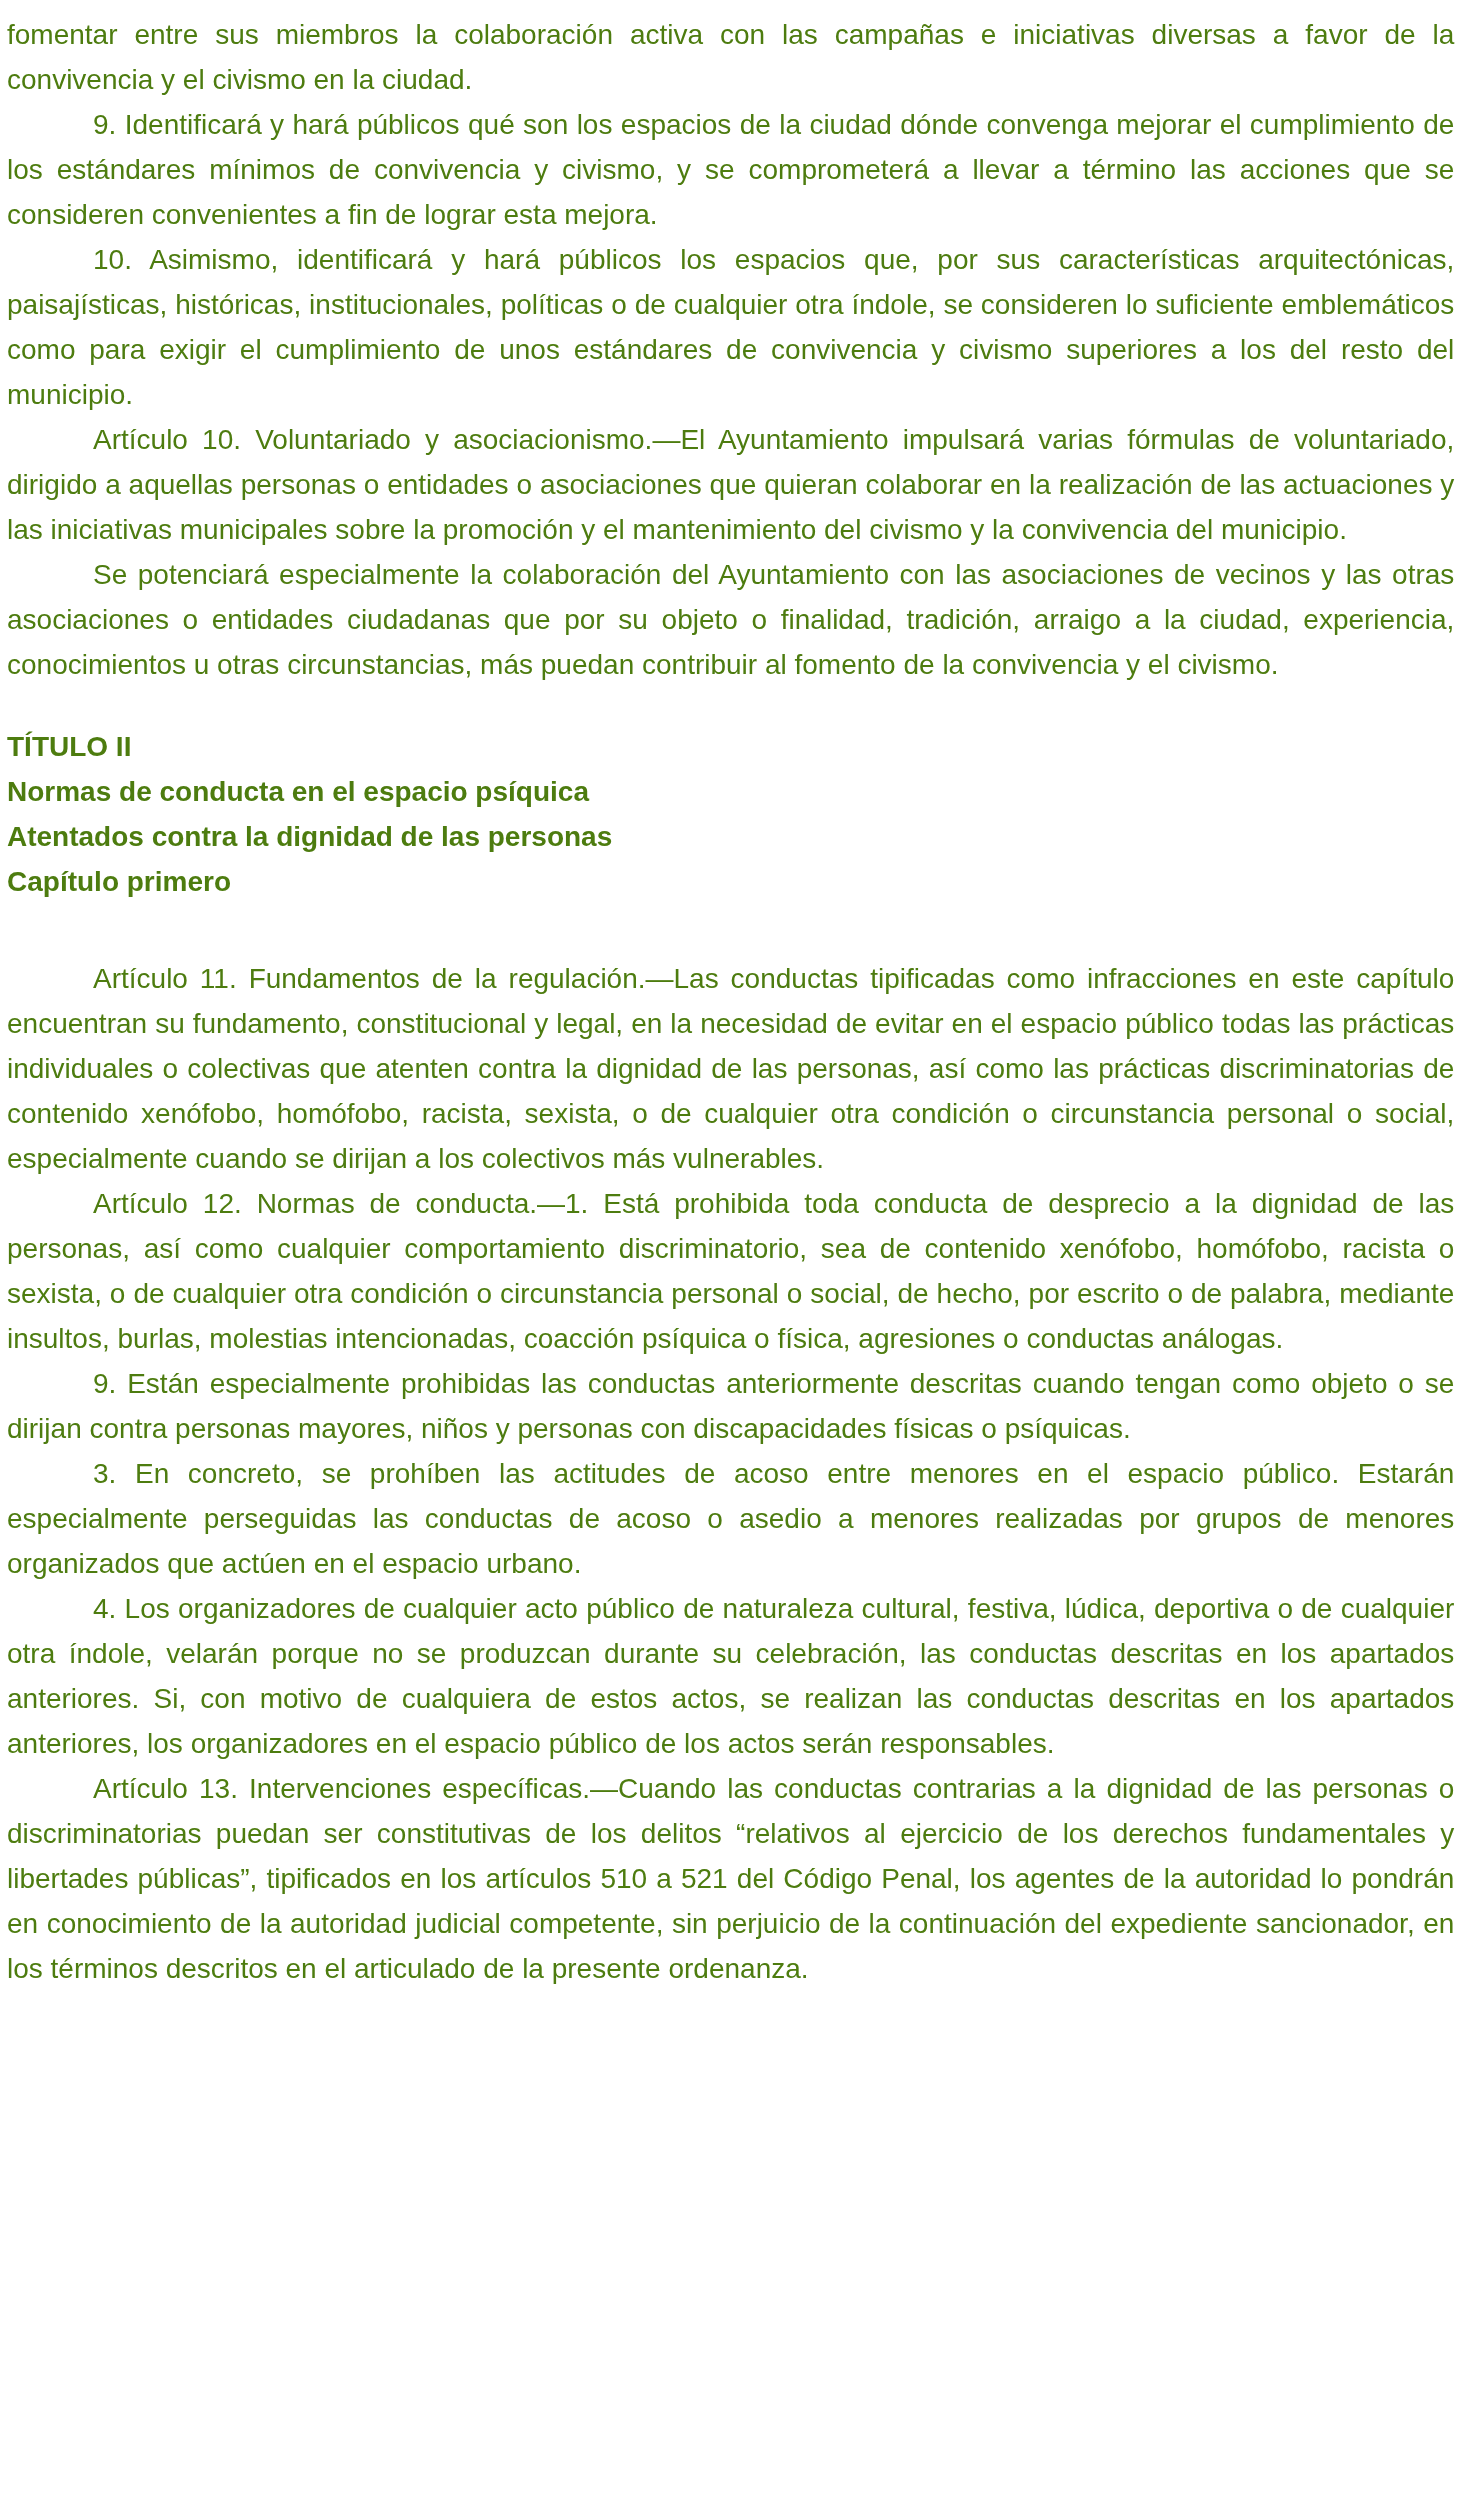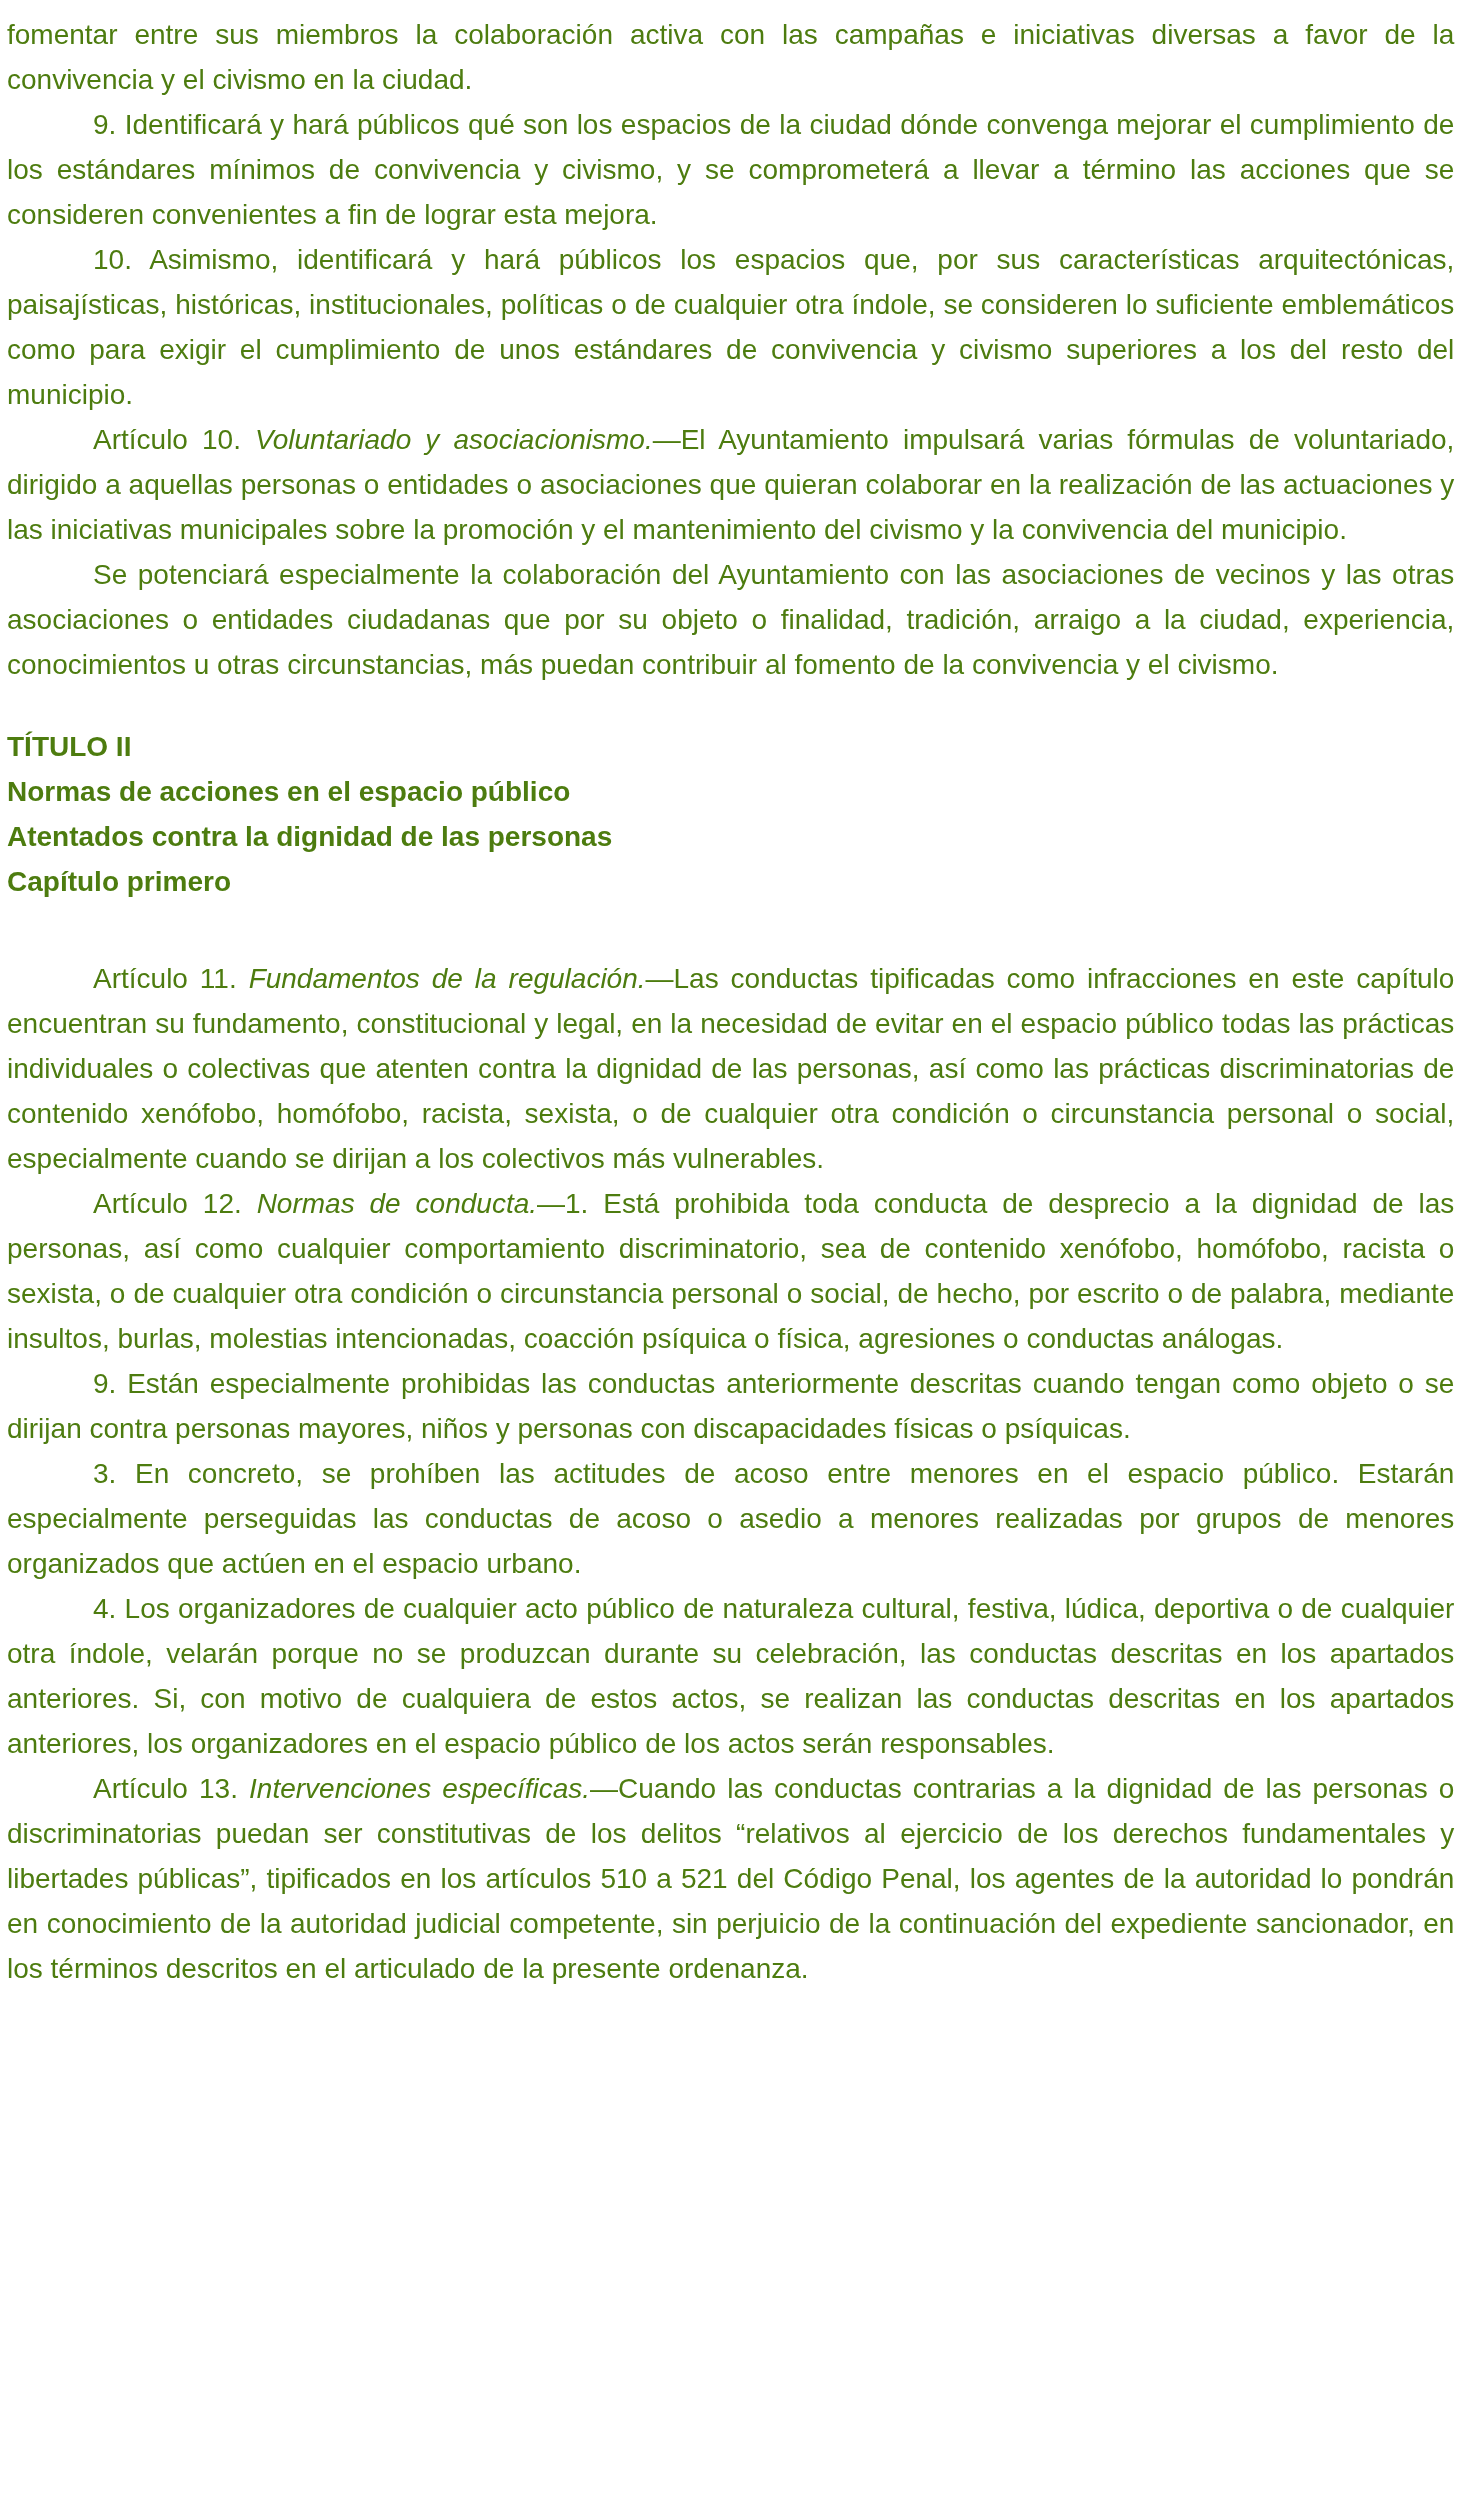--- a/index.html
+++ b/index.html
@@ -28,39 +28,38 @@
   .para.indent {
     text-indent: 86px;
   }
   .heading {
     margin: 0;
     font-weight: 700;
     font-size: 28px;
     line-height: 45px;
   }
   .italic {
-    font-style: italic;
   }
   .spacer {
     width: 100%;
   }
 </style>
 </head>
 <body>
 
 <main class="page">
   <article class="doc" id="doc">
       <p class="para"><span>fomentar entre sus miembros la colaboración activa con las campañas e iniciativas diversas a favor de la convivencia y el civismo en la ciudad.</span></p>
       <p class="para indent"><span>9. Identificará y hará públicos qué son los espacios de la ciudad dónde convenga mejorar el cumplimiento de los estándares mínimos de convivencia y civismo, y se comprometerá a llevar a término las acciones que se consideren convenientes a fin de lograr esta mejora.</span></p>
       <p class="para indent"><span>10. Asimismo, identificará y hará públicos los espacios que, por sus características arquitectónicas, paisajísticas, históricas, institucionales, políticas o de cualquier otra índole, se consideren lo suficiente emblemáticos como para exigir el cumplimiento de unos estándares de convivencia y civismo superiores a los del resto del municipio.</span></p>
       <p class="para indent"><span>Artículo 10. </span><span class="italic">Voluntariado y asociacionismo.</span><span>—El Ayuntamiento impulsará varias fórmulas de voluntariado, dirigido a aquellas personas o entidades o asociaciones que quieran colaborar en la realización de las actuaciones y las iniciativas municipales sobre la promoción y el mantenimiento del civismo y la convivencia del municipio.</span></p>
       <p class="para indent"><span>Se potenciará especialmente la colaboración del Ayuntamiento con las asociaciones de vecinos y las otras asociaciones o entidades ciudadanas que por su objeto o finalidad, tradición, arraigo a la ciudad, experiencia, conocimientos u otras circunstancias, más puedan contribuir al fomento de la convivencia y el civismo.</span></p>
       <div class="spacer" style="height: 37px;"></div>
       <h2 class="heading"><span>TÍTULO II</span></h2>
-      <h2 class="heading"><span>Normas de acciones en el espacio público</span></h2>
+      <h2 class="heading"><span>Normas de conducta en el espacio psíquica</span></h2>
       <h2 class="heading"><span>Atentados contra la dignidad de las personas</span></h2>
       <h2 class="heading"><span>Capítulo primero</span></h2>
       <div class="spacer" style="height: 52px;"></div>
       <p class="para indent"><span>Artículo 11. </span><span class="italic">Fundamentos de la regulación.</span><span>—Las conductas tipificadas como infracciones en este capítulo encuentran su fundamento, constitucional y legal, en la necesidad de evitar en el espacio público todas las prácticas individuales o colectivas que atenten contra la dignidad de las personas, así como las prácticas discriminatorias de contenido xenófobo, homófobo, racista, sexista, o de cualquier otra condición o circunstancia personal o social, especialmente cuando se dirijan a los colectivos más vulnerables.</span></p>
       <p class="para indent"><span>Artículo 12. </span><span class="italic">Normas de conducta.</span><span>—1. Está prohibida toda conducta de desprecio a la dignidad de las personas, así como cualquier comportamiento discriminatorio, sea de contenido xenófobo, homófobo, racista o sexista, o de cualquier otra condición o circunstancia personal o social, de hecho, por escrito o de palabra, mediante insultos, burlas, molestias intencionadas, coacción psíquica o física, agresiones o conductas análogas.</span></p>
       <p class="para indent"><span>9. Están especialmente prohibidas las conductas anteriormente descritas cuando tengan como objeto o se dirijan contra personas mayores, niños y personas con discapacidades físicas o psíquicas.</span></p>
       <p class="para indent"><span>3. En concreto, se prohíben las actitudes de acoso entre menores en el espacio público. Estarán especialmente perseguidas las conductas de acoso o asedio a menores realizadas por grupos de menores organizados que actúen en el espacio urbano.</span></p>
       <p class="para indent"><span>4. Los organizadores de cualquier acto público de naturaleza cultural, festiva, lúdica, deportiva o de cualquier otra índole, velarán porque no se produzcan durante su celebración, las conductas descritas en los apartados anteriores. Si, con motivo de cualquiera de estos actos, se realizan las conductas descritas en los apartados anteriores, los organizadores en el espacio público de los actos serán responsables.</span></p>
       <p class="para indent"><span>Artículo 13. </span><span class="italic">Intervenciones específicas.</span><span>—Cuando las conductas contrarias a la dignidad de las personas o discriminatorias puedan ser constitutivas de los delitos “relativos al ejercicio de los derechos fundamentales y libertades públicas”, tipificados en los artículos 510 a 521 del Código Penal, los agentes de la autoridad lo pondrán en conocimiento de la autoridad judicial competente, sin perjuicio de la continuación del expediente sancionador, en los términos descritos en el articulado de la presente ordenanza.</span></p>
     </article>

